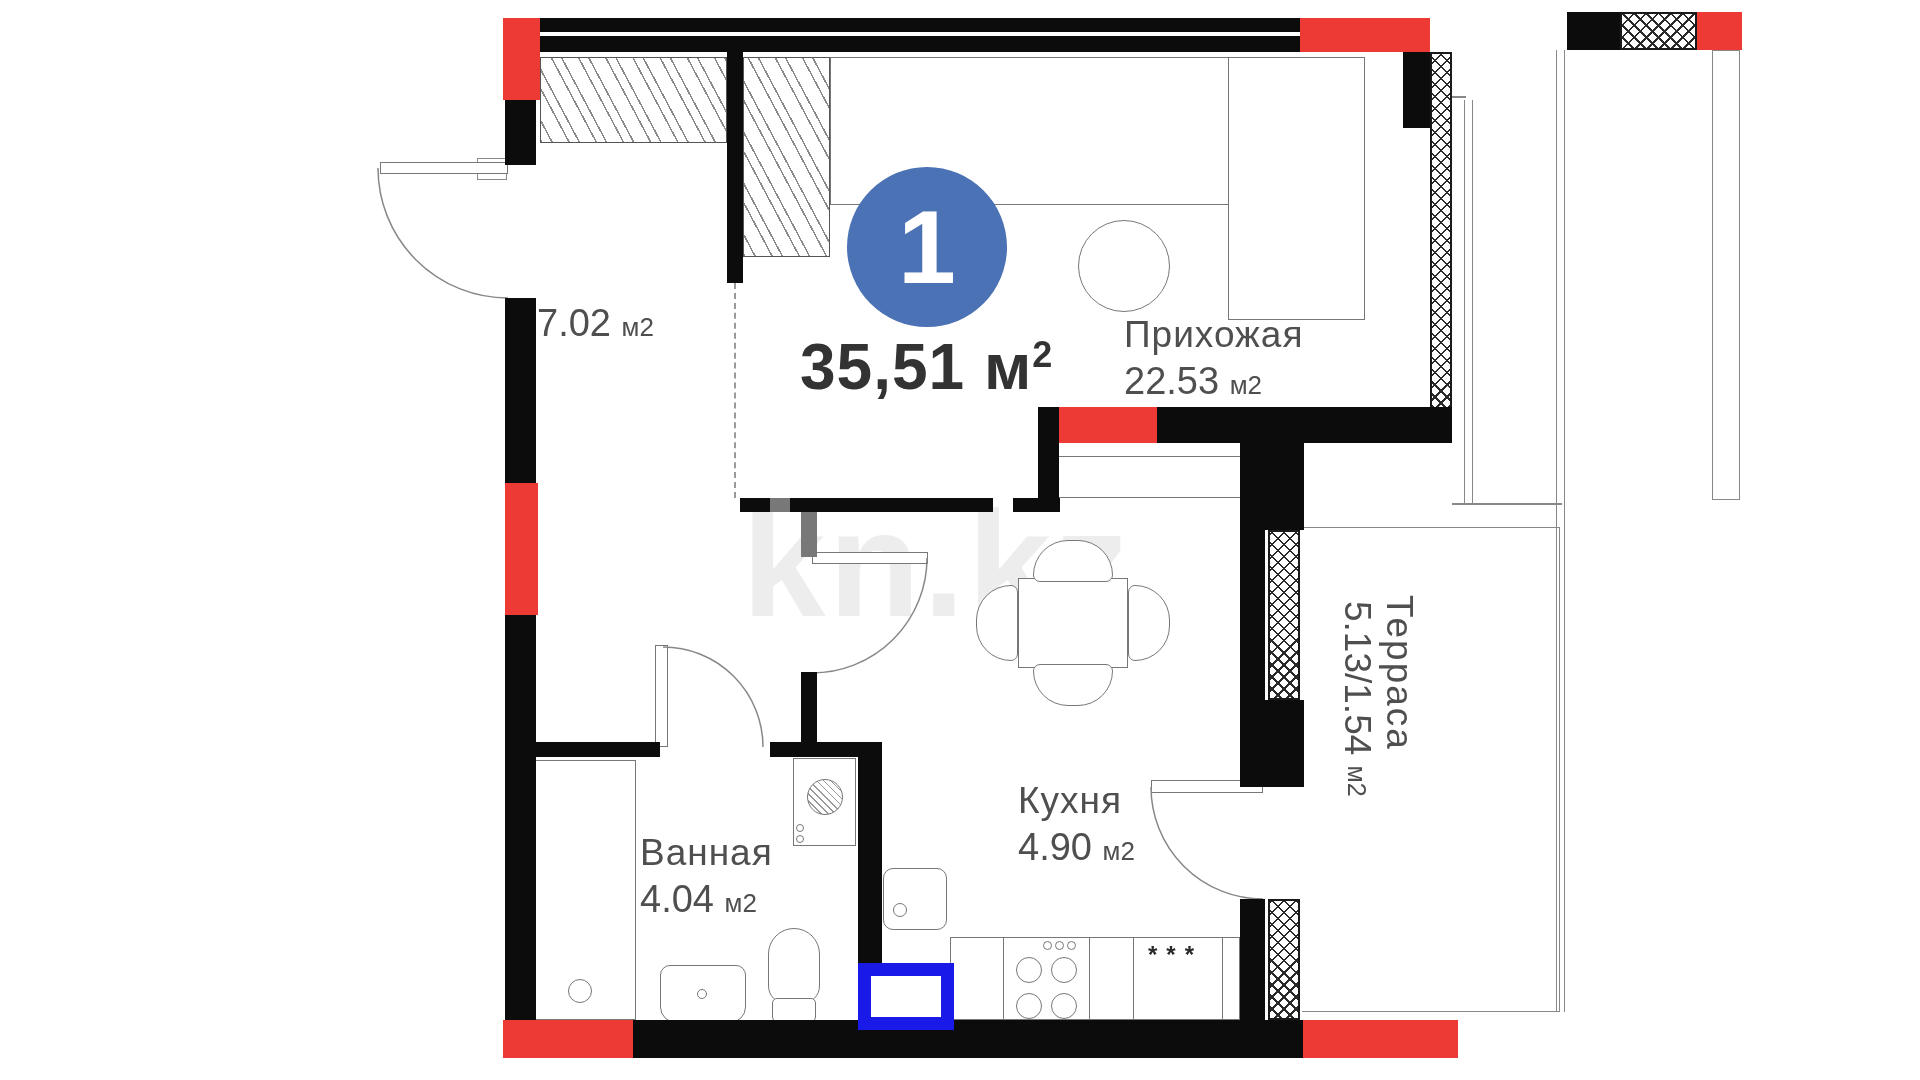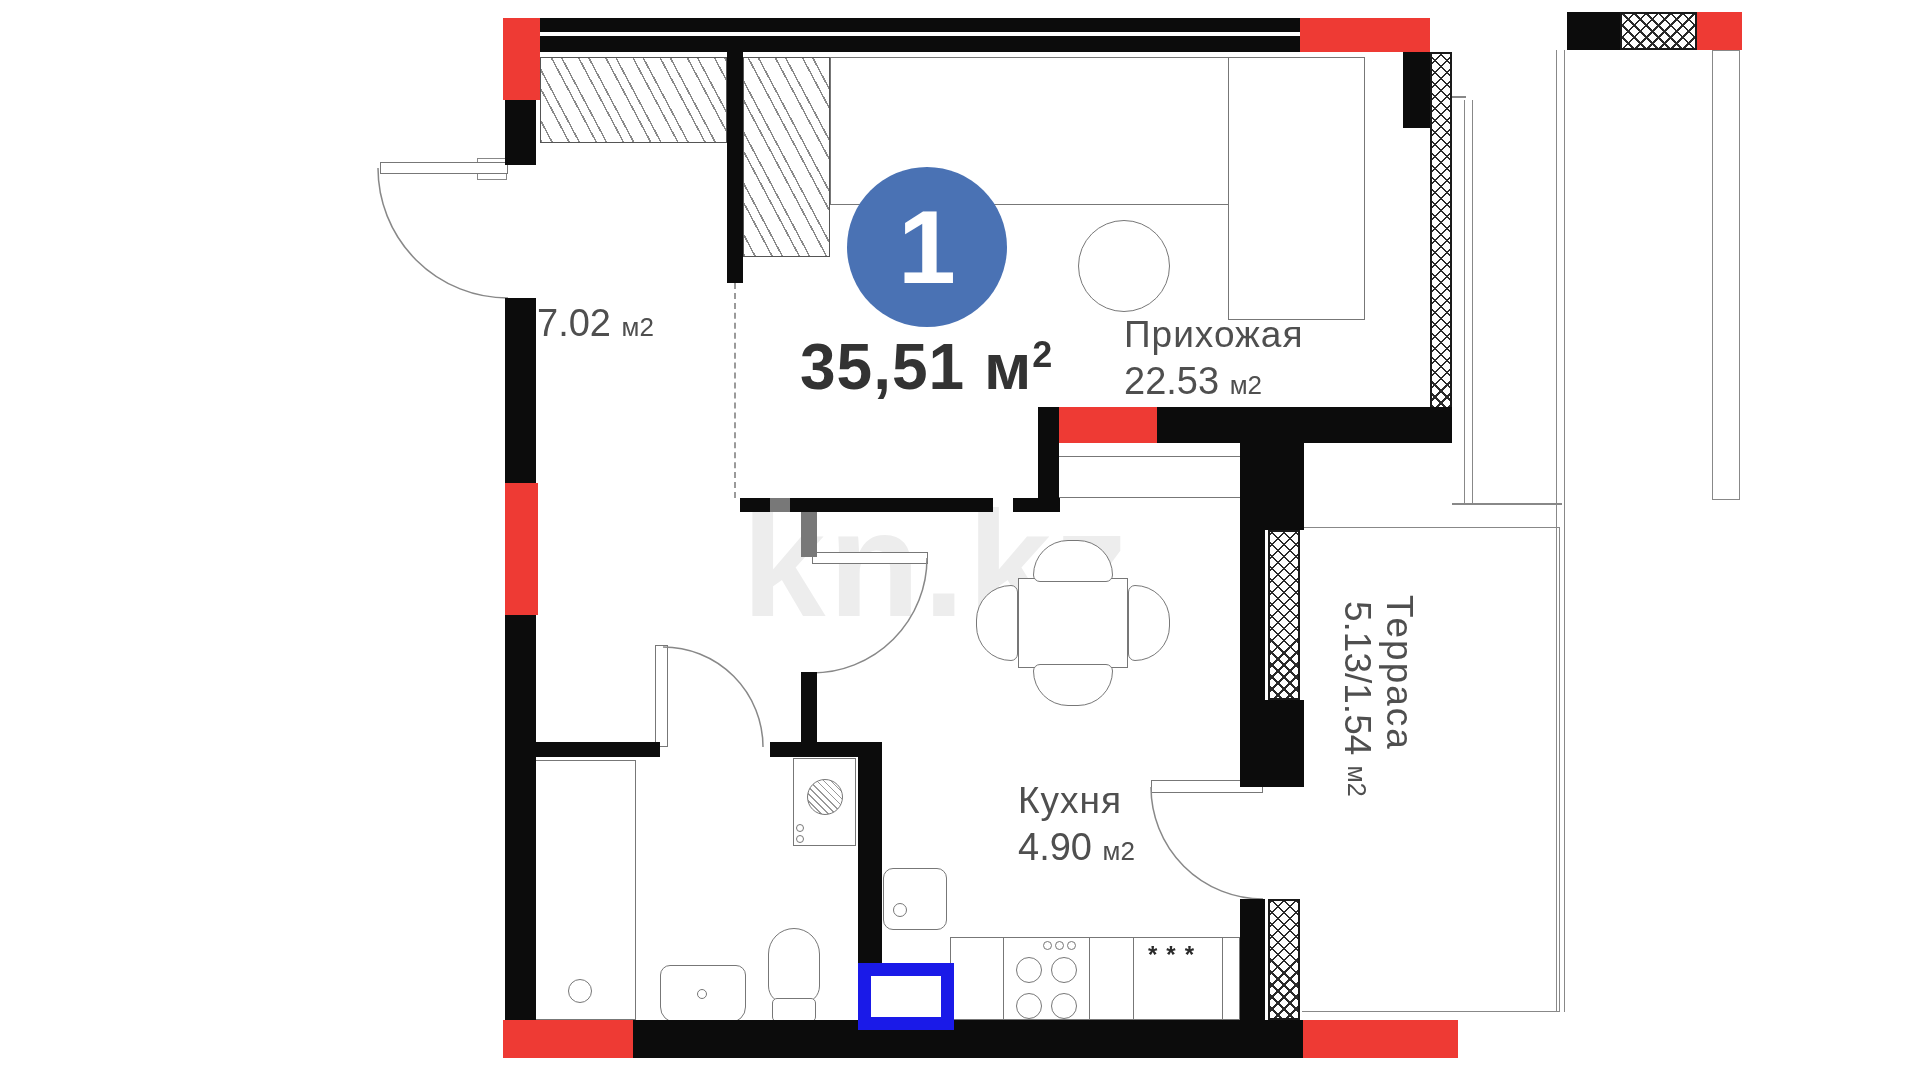--- a/index.html
+++ b/index.html
@@ -176,19 +176,24 @@
   <div class="abs label" style="left:1124px;top:312px;">
     <div class="name">Прихожая</div>
     <div class="area"><span>22.53</span>
       <span class="unit">м2</span></div>
   </div>
   <div class="abs label" style="left:1018px;top:748px;margin-top:30px;">
     <div class="name">Кухня</div>
     <div class="area"><span>4.90</span>
       <span class="unit">м2</span></div>
   </div>
+  <div class="abs label" style="left:640px;top:830px;">
+    <div class="name">Ванная</div>
+    <div class="area"><span>4.04</span>
+      <span class="unit">м2</span></div>
+  </div>
   <div id="terrace-label" class="abs" style="left:1336px;top:595px;height:330px;">
     <div class="name">Терраса</div>
     <div class="area"><span>5.13/1.54</span>
       <span class="unit">м2</span></div>
   </div>
 
 </div>
 
 </body></html>

